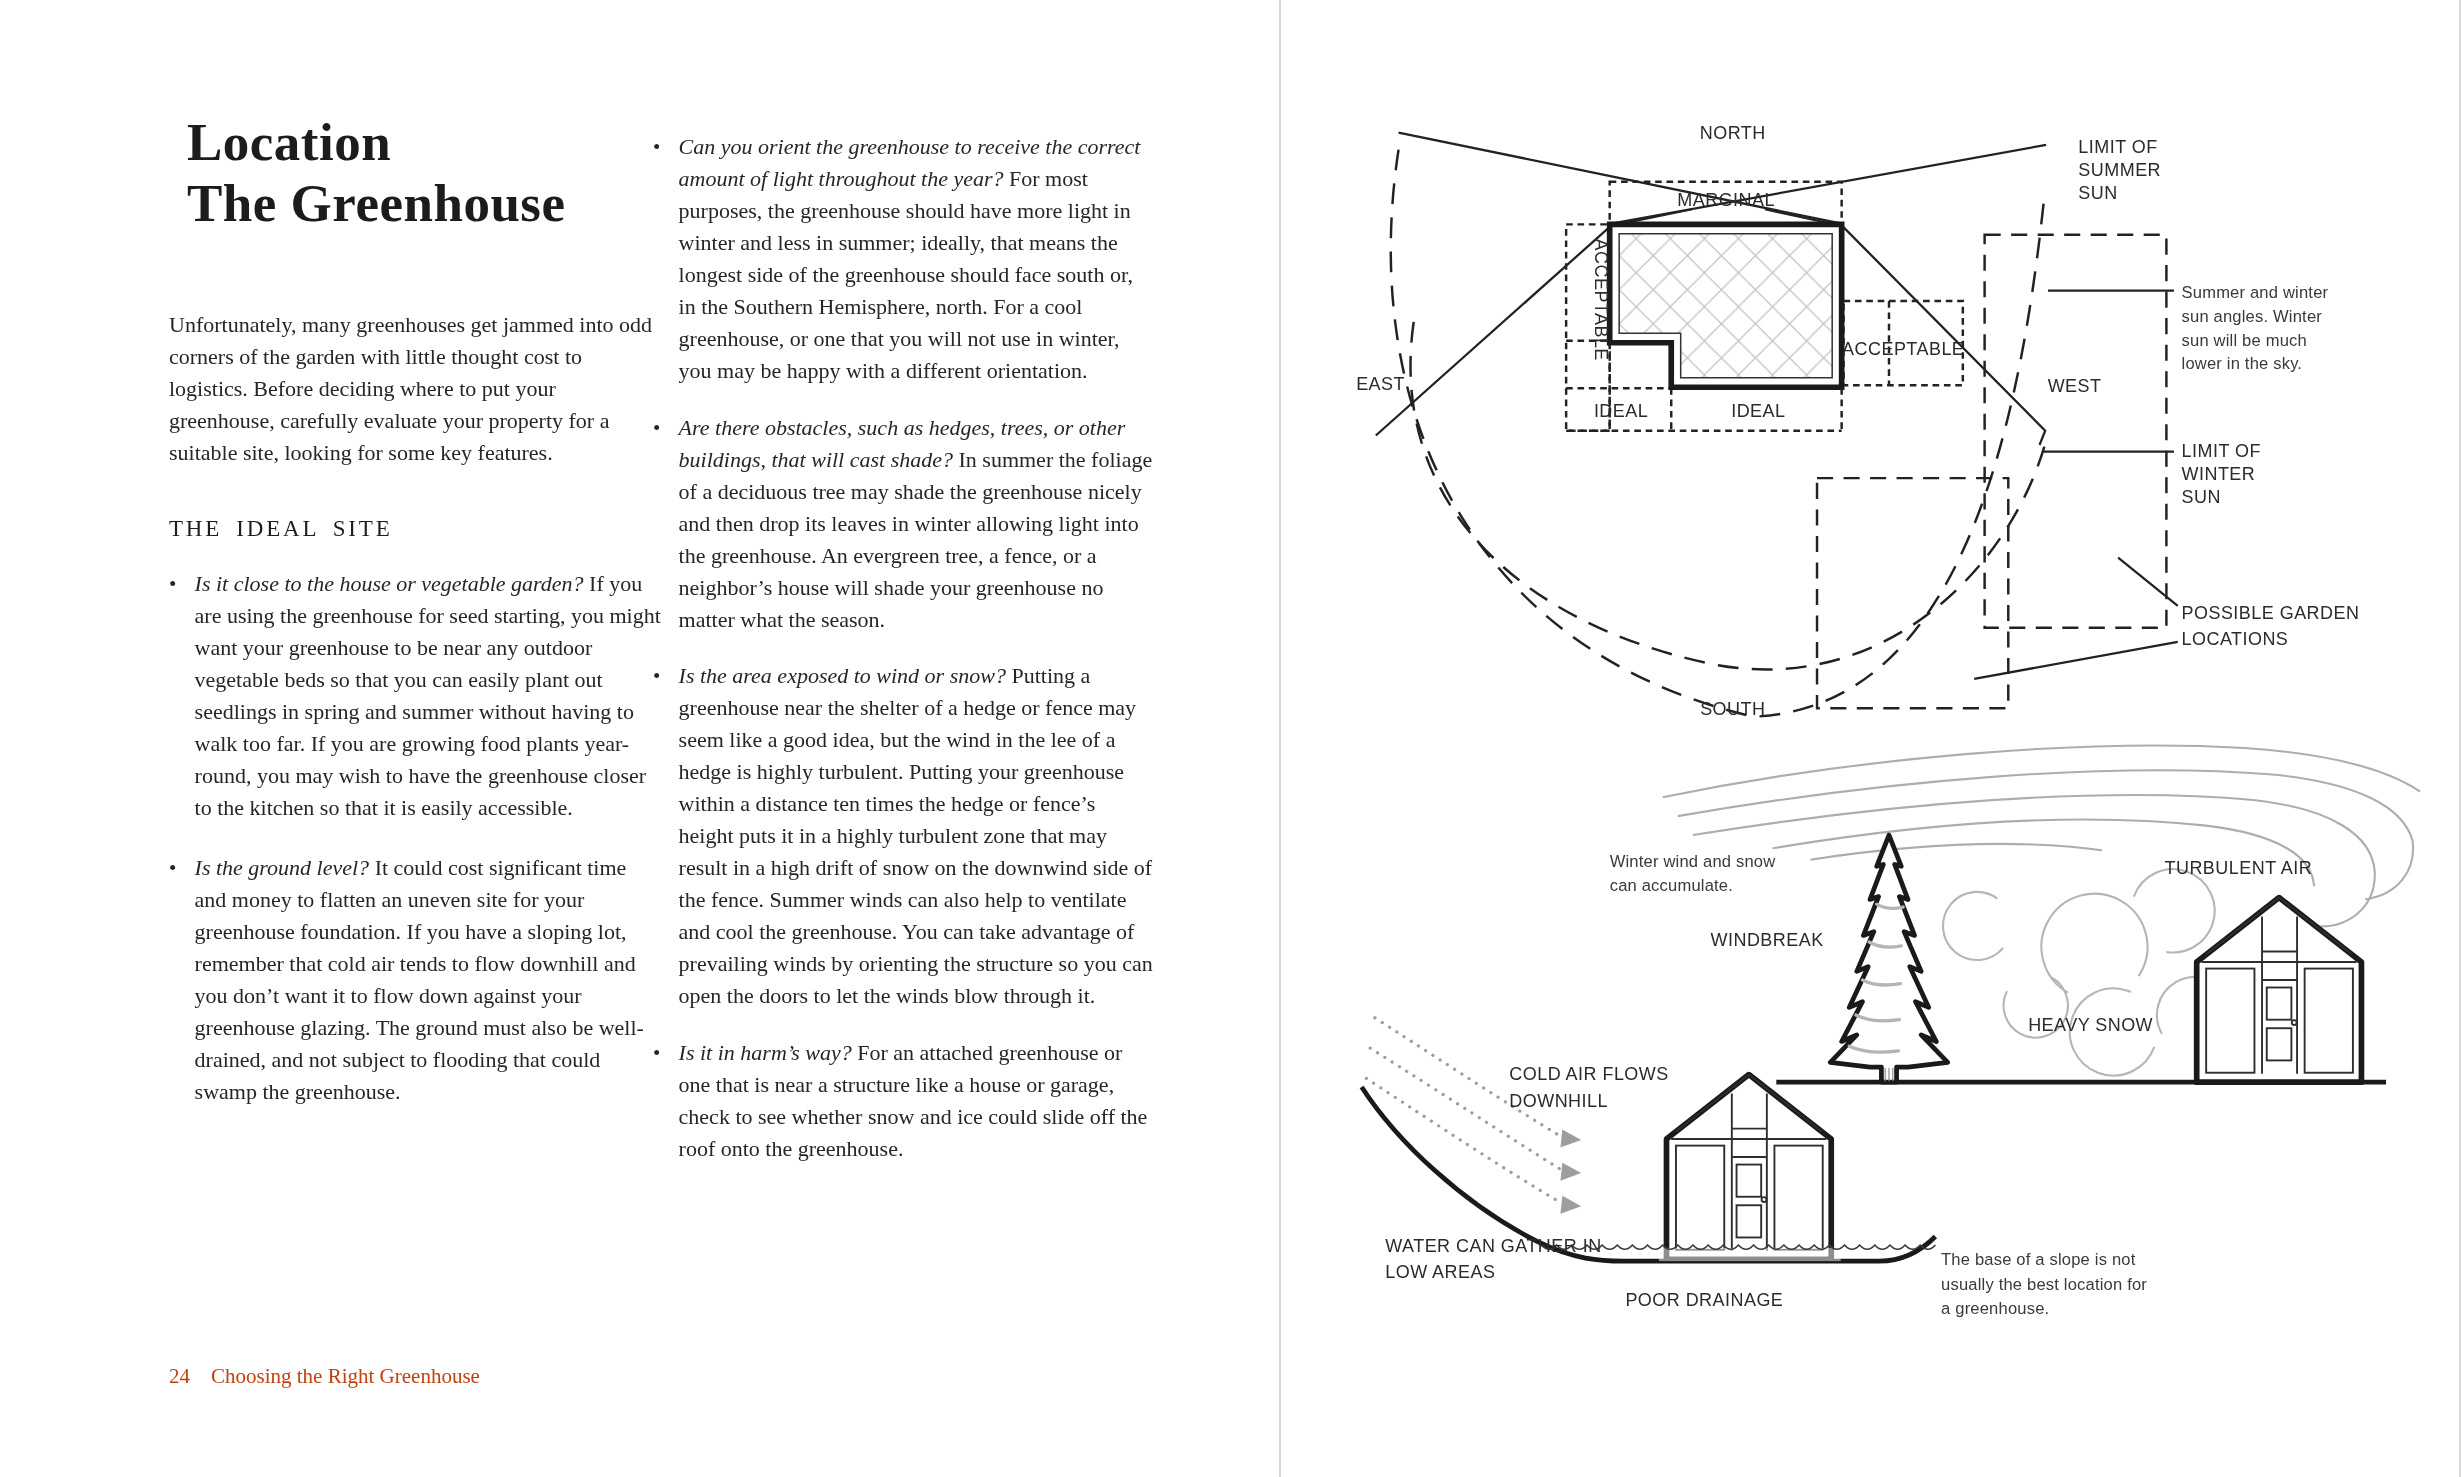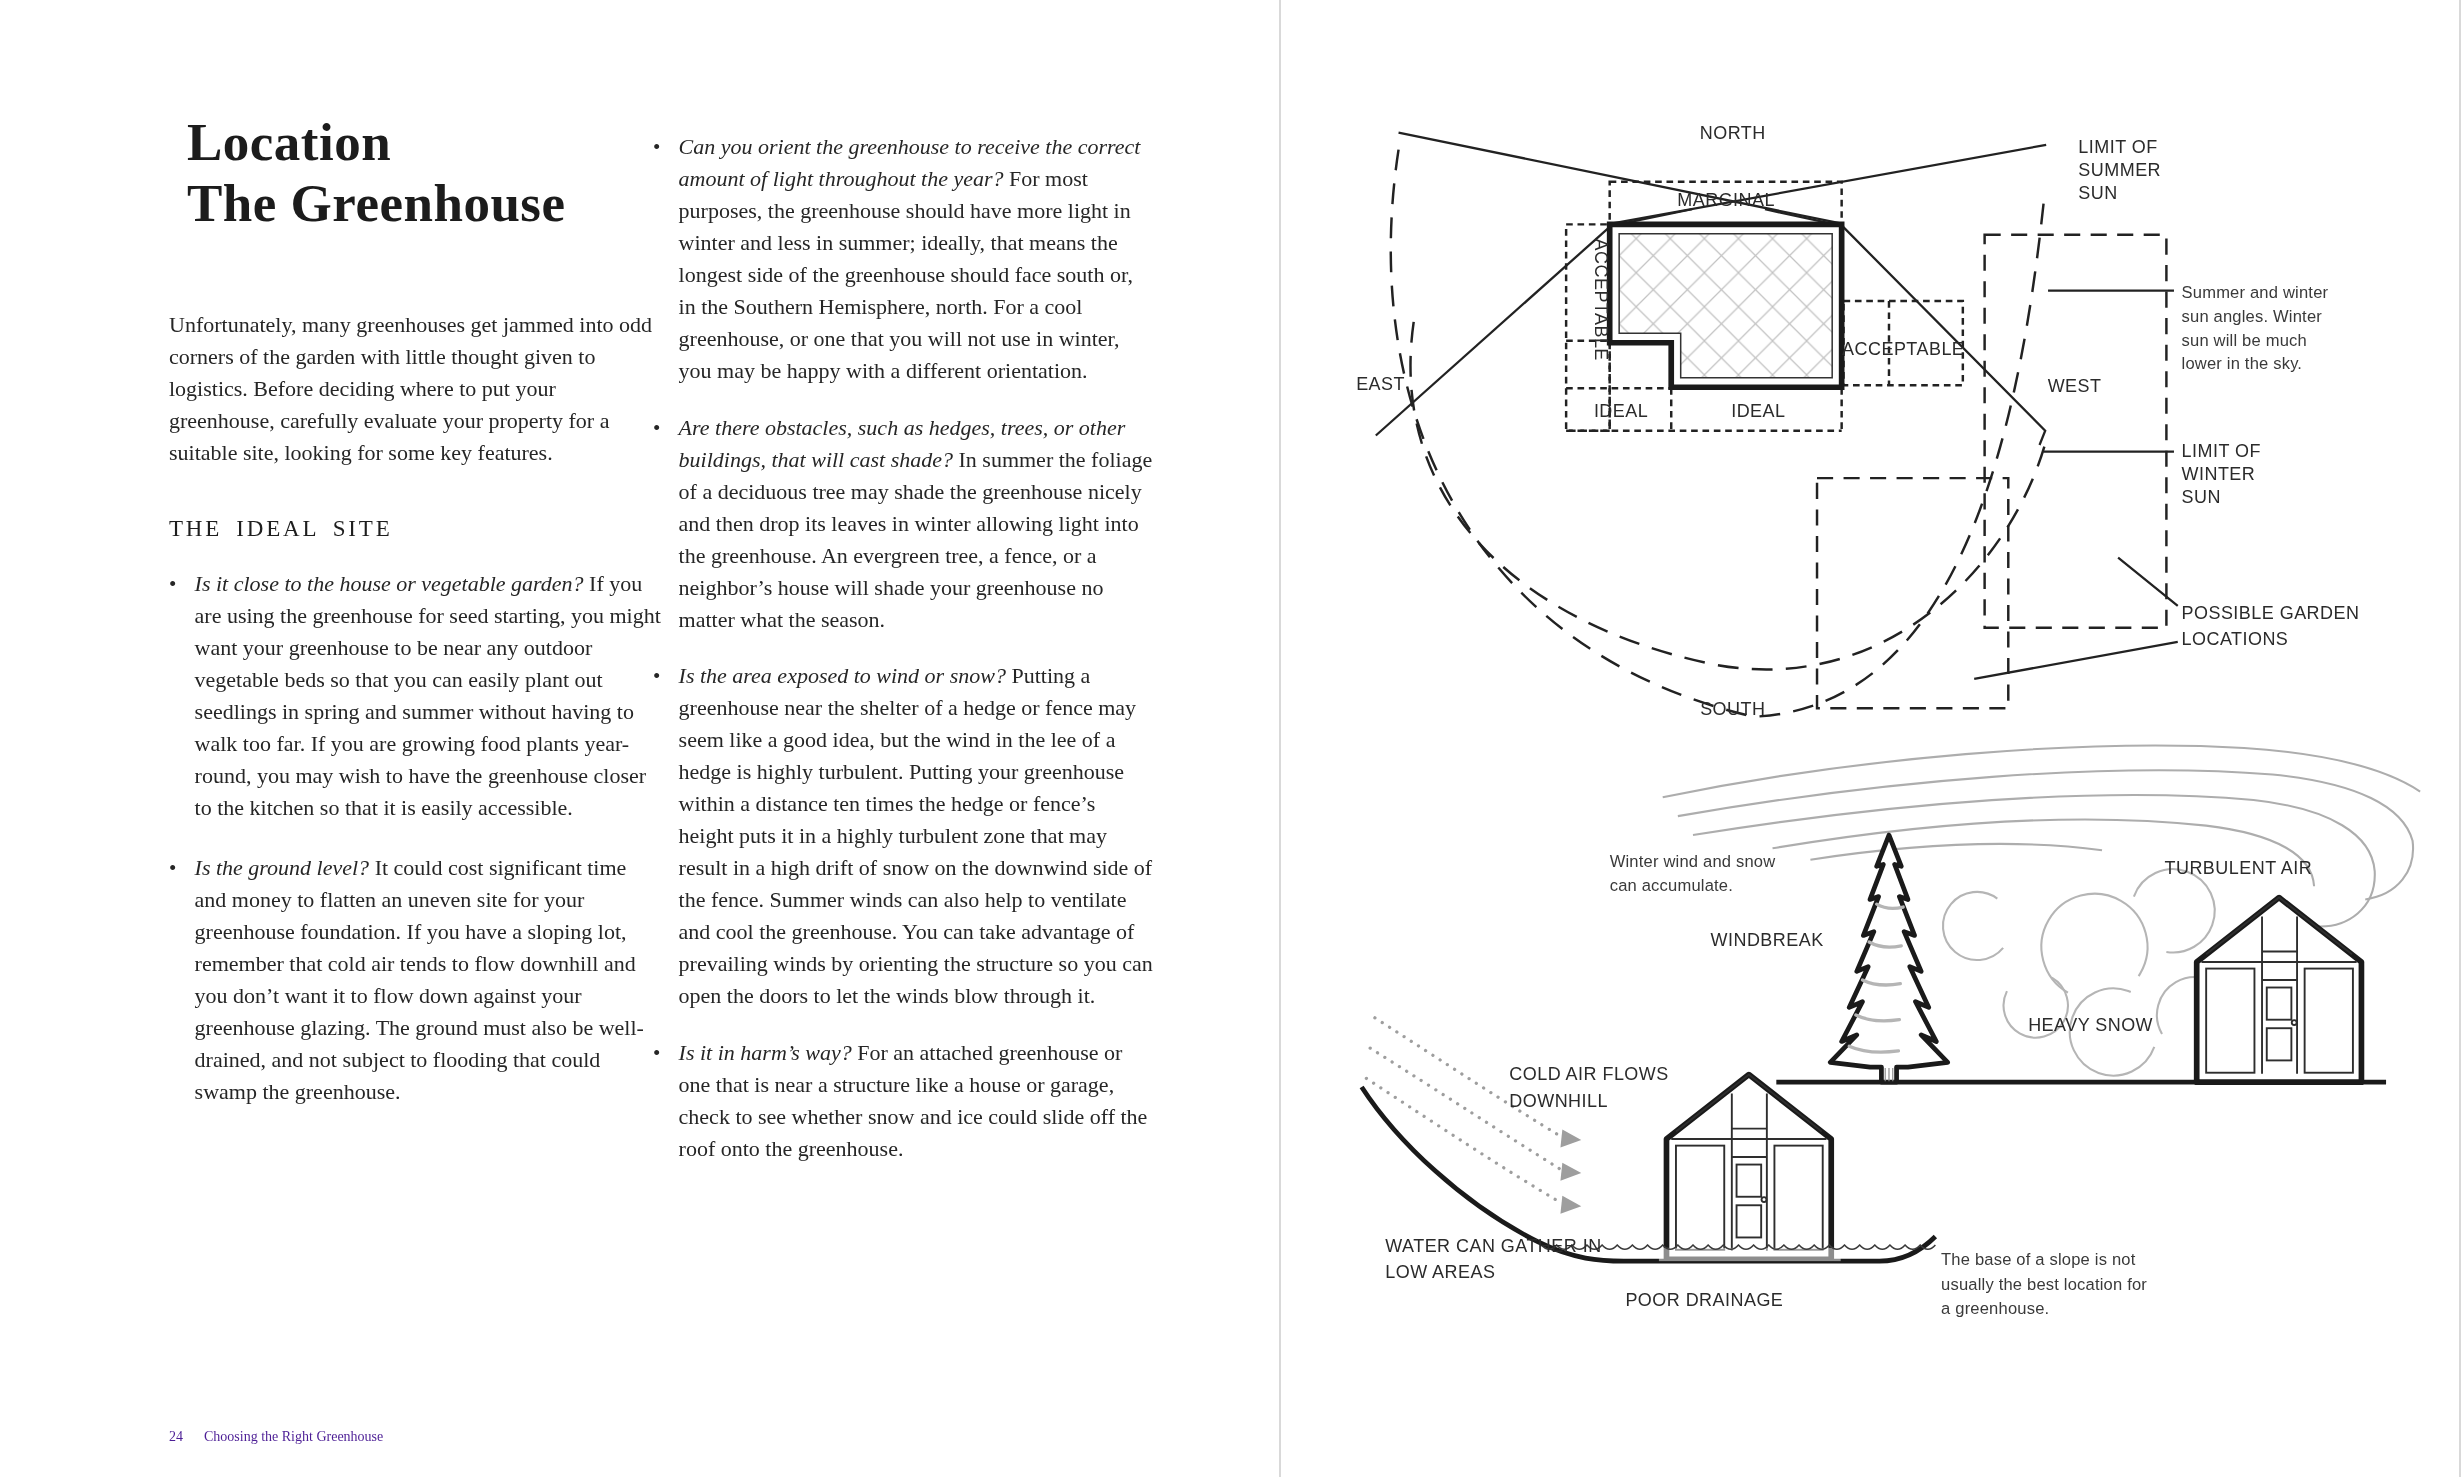--- a/index.html
+++ b/index.html
@@ -14,21 +14,21 @@
   .sect-head{position:absolute;left:169px;top:516px;font-size:23px;font-weight:400;
              letter-spacing:2.8px;word-spacing:5.7px;color:#1e1e1e;}
   .bullets{position:absolute;font-size:22px;line-height:32px;}
   #col1-bullets{left:169px;top:568px;width:492px;}
   #col2-bullets{left:653px;top:131px;width:500px;}
   .bullet{display:flex;margin-bottom:28px;}
   #col2-bullets .bullet{margin-bottom:24.6px;}
   .dot{width:25.6px;flex:0 0 25.6px;font-size:21px;}
   .btext{flex:1;}
   .btext i{}
-  .footer{position:absolute;top:1429px;font-size:14px;color:#4c1d95;}
+  .footer{position:absolute;top:1364px;font-size:21px;color:#c2410c;}
   #footer-left{left:169px;}
   #footer-left .num{margin-right:21px;}
   
   #page-right{position:absolute;left:1280px;top:0;width:1182px;height:1477px;}
   svg{position:absolute;left:0;top:0;}
   .ln{stroke:#222;stroke-width:2.4;fill:none;}
   .zone{stroke:#222;stroke-width:2.6;fill:none;stroke-dasharray:7 5;}
   .zone2{stroke:#222;stroke-width:2.6;fill:none;stroke-dasharray:17 11;}
   .dash-arc{stroke:#222;stroke-width:2.6;fill:none;stroke-dasharray:22 14;}
   .caps{font-family:"Liberation Sans",sans-serif;font-size:19px;fill:#2b2b2b;letter-spacing:.5px;}
@@ -41,21 +41,21 @@
 </head>
 <body>
 
 <div id="book">
 
   <div id="page-left">
     <div class="title">
       <div>Location</div>
       <div>The Greenhouse</div>
     </div>
-    <p class="intro">Unfortunately, many greenhouses get jammed into odd corners of the garden with little thought given to logistics. Before deciding where to put your greenhouse, carefully evaluate your property for a suitable site, looking for some key features.</p>
+    <p class="intro">Unfortunately, many greenhouses get jammed into odd corners of the garden with little thought cost to logistics. Before deciding where to put your greenhouse, carefully evaluate your property for a suitable site, looking for some key features.</p>
     <div class="sect-head">THE IDEAL SITE</div>
 
     <div class="bullets" id="col1-bullets">
       <div class="bullet">
         <span class="dot">•</span>
         <div class="btext"><i>Is it close to the house or vegetable garden?</i><span> If you are using the greenhouse for seed starting, you might want your greenhouse to be near any outdoor vegetable beds so that you can easily plant out seedlings in spring and summer without having to walk too far. If you are growing food plants year-round, you may wish to have the greenhouse closer to the kitchen so that it is easily accessible.</span></div>
       </div>
       <div class="bullet">
         <span class="dot">•</span>
         <div class="btext"><i>Is the ground level?</i><span> It could cost significant time and money to flatten an uneven site for your greenhouse foundation. If you have a sloping lot, remember that cold air tends to flow downhill and you don’t want it to flow down against your greenhouse glazing. The ground must also be well-drained, and not subject to flooding that could swamp the greenhouse.</span></div>

